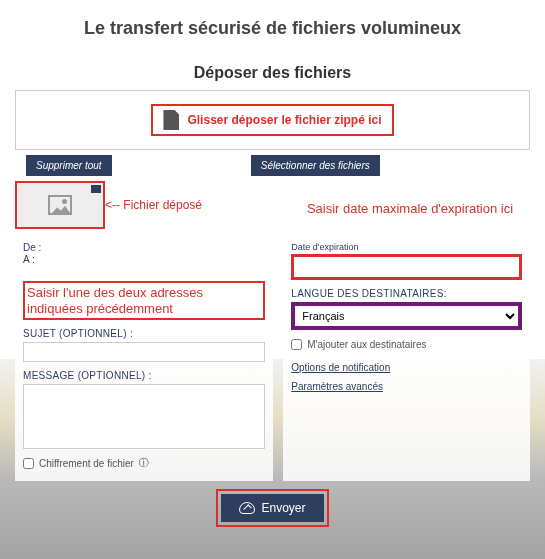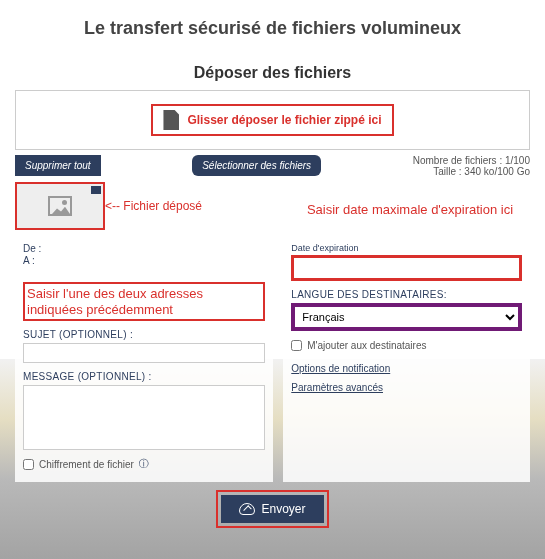--- a/index.html
+++ b/index.html
@@ -5,23 +5,23 @@
 * { box-sizing: border-box; margin: 0; padding: 0; font-family: Arial, sans-serif; }
 body { width: 545px; height: 559px; background: #fff; position: relative; overflow: hidden; }
 .bg-road { position: absolute; bottom: 0; left: 0; right: 0; height: 200px; background: linear-gradient(180deg, #e8e8e8 0%, #d4c89a 30%, #8a8a8a 60%, #666 100%); z-index: 0; opacity: 0.6; }
 .container { position: relative; z-index: 1; width: 100%; }
 .main-title { text-align: center; font-size: 18px; font-weight: bold; color: #444; padding: 18px 0 25px; }
 .sub-title { text-align: center; font-size: 16px; font-weight: bold; color: #333; padding-bottom: 8px; }
 .dropzone { margin: 0 15px; border: 1px solid #ccc; height: 60px; display: flex; align-items: center; justify-content: center; background: rgba(255,255,255,0.8); position: relative; }
 .dropzone-inner { border: 2px solid #d9302c; padding: 4px 10px; display: flex; align-items: center; gap: 8px; }
 .file-icon { width: 16px; height: 20px; background: #555; clip-path: polygon(0 0, 70% 0, 100% 25%, 100% 100%, 0 100%); }
 .dropzone-text { color: #d9302c; font-weight: bold; font-size: 12px; line-height: 1.2; }
-.toolbar { display: flex; justify-content: space-between; align-items: flex-start; margin: 5px 15px 0; }
+.toolbar { display: flex; justify-content: space-between; align-items: flex-start; margin: 5px 26px 0; }
 .btn-dark { background: #2d3e5e; color: #fff; border: none; padding: 5px 10px; font-size: 10px; font-style: italic; cursor: pointer; }
-.btn-dark.center { margin: 0 auto; border-radius: 6px; }
+.btn-dark.center { margin: 0 auto; }
 .stats { text-align: right; font-size: 10px; color: #555; }
 .file-row { display: flex; align-items: center; margin: 5px 15px; }
 .file-tile { width: 90px; height: 48px; border: 2px solid #d9302c; background: #eee; display: flex; align-items: center; justify-content: center; position: relative; }
 .file-tile::after { content: ''; position: absolute; top: 2px; right: 2px; width: 10px; height: 8px; background: #2d3e5e; }
 .img-ph { width: 24px; height: 20px; border: 2px solid #999; position: relative; }
 .img-ph::before { content: ''; position: absolute; top: 2px; right: 3px; width: 5px; height: 5px; background: #999; border-radius: 50%; }
 .img-ph::after { content: ''; position: absolute; bottom: 0; left: 0; right: 0; height: 8px; background: #999; clip-path: polygon(10% 100%, 35% 30%, 55% 70%, 75% 10%, 100% 100%); }
 .file-label { color: #d9302c; font-size: 12px; }
 .form-area { display: flex; margin: 5px 15px 0; gap: 10px; position: relative; }
 .col { flex: 1; background: rgba(255,255,255,0.85); padding: 8px; }
@@ -57,24 +57,20 @@
   <div class="dropzone">
     <div class="dropzone-inner">
       <div class="file-icon"></div>
       <div class="dropzone-text">Glisser déposer le fichier zippé ici</div>
     </div>
   </div>
 
   <div class="toolbar">
     <button class="btn-dark">Supprimer tout</button>
     <button class="btn-dark center">Sélectionner des fichiers</button>
-    <div class="stats">
-      <div>Nombre de fichiers : 1/100</div>
-      <div>Taille : 340 ko/100 Go</div>
-    </div>
   </div>
 
   <div class="file-row">
     <div class="file-tile">
       <div class="img-ph"></div>
     </div>
     <div class="file-label">&lt;-- Fichier déposé</div>
   </div>
 
   <div class="form-area">

